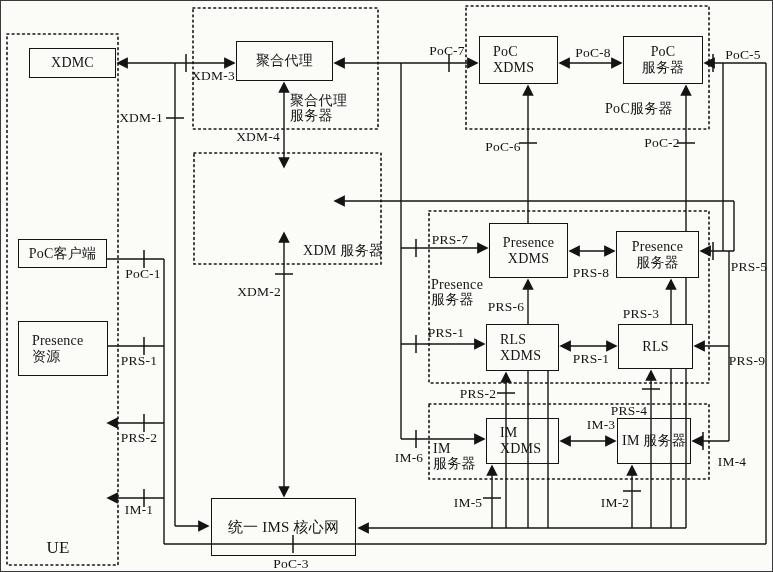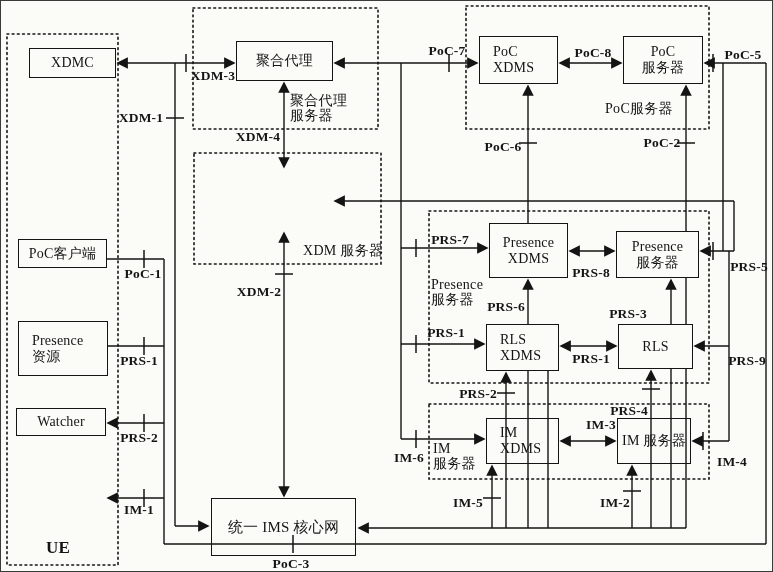--- a/index.html
+++ b/index.html
@@ -11,21 +11,21 @@
   #lines{position:absolute;left:0;top:0;z-index:3;pointer-events:none;}
   .box{
     position:absolute;z-index:2;box-sizing:border-box;
     border:1.7px solid #141414;background:transparent;
     display:flex;align-items:center;justify-content:center;text-align:center;
     font-size:14px;line-height:1.12;letter-spacing:.2px;
   }
   .box.leftpad{justify-content:flex-start;text-align:left;padding-left:13px;}
   .lbl{
     position:absolute;z-index:4;transform:translate(-50%,-50%);
-    white-space:nowrap;font-size:13.5px;letter-spacing:.2px;font-weight:bold;
+    white-space:nowrap;font-size:13.5px;letter-spacing:.2px;
   }
   .grp{
     position:absolute;z-index:4;white-space:nowrap;
     font-size:14px;line-height:1.1;letter-spacing:.3px;
   }
 </style>
 </head>
 <body>
 
 <div id="canvas">
@@ -130,23 +130,20 @@
 
   <div class="box" style="left:28px;top:47px;width:87px;height:30px">
       <span>XDMC</span>
     </div>
   <div class="box" style="left:17px;top:238px;width:89px;height:29px">
       <span>PoC客户端</span>
     </div>
   <div class="box leftpad" style="left:17px;top:320px;width:90px;height:55px">
       <span><span>Presence</span><br><span>资源</span></span>
     </div>
-  <div class="box" style="left:15px;top:407px;width:90px;height:28px">
-      <span>Watcher</span>
-    </div>
   <div class="box" style="left:235px;top:40px;width:97px;height:40px">
       <span>聚合代理</span>
     </div>
   <div class="box leftpad" style="left:478px;top:35px;width:79px;height:48px">
       <span><span>PoC</span><br><span>XDMS</span></span>
     </div>
   <div class="box" style="left:622px;top:35px;width:80px;height:48px">
       <span><span>PoC</span><br><span>服务器</span></span>
     </div>
   <div class="box" style="left:488px;top:222px;width:79px;height:55px">
@@ -182,21 +179,21 @@
   <div class="lbl" style="left:290px;top:563px">PoC-3</div>
   <div class="lbl" style="left:446px;top:50px">PoC-7</div>
   <div class="lbl" style="left:592px;top:52px">PoC-8</div>
   <div class="lbl" style="left:742px;top:54px">PoC-5</div>
   <div class="lbl" style="left:502px;top:146px">PoC-6</div>
   <div class="lbl" style="left:661px;top:142px">PoC-2</div>
   <div class="lbl" style="left:449px;top:239px">PRS-7</div>
   <div class="lbl" style="left:590px;top:272px">PRS-8</div>
   <div class="lbl" style="left:748px;top:266px">PRS-5</div>
   <div class="lbl" style="left:505px;top:306px">PRS-6</div>
-  <div class="lbl" style="left:627px;top:313px">PRS-3</div>
+  <div class="lbl" style="left:640px;top:313px">PRS-3</div>
   <div class="lbl" style="left:445px;top:332px">PRS-1</div>
   <div class="lbl" style="left:590px;top:358px">PRS-1</div>
   <div class="lbl" style="left:746px;top:360px">PRS-9</div>
   <div class="lbl" style="left:477px;top:393px">PRS-2</div>
   <div class="lbl" style="left:628px;top:410px">PRS-4</div>
   <div class="lbl" style="left:408px;top:457px">IM-6</div>
   <div class="lbl" style="left:600px;top:424px">IM-3</div>
   <div class="lbl" style="left:731px;top:461px">IM-4</div>
   <div class="lbl" style="left:467px;top:502px">IM-5</div>
   <div class="lbl" style="left:614px;top:502px">IM-2</div>

